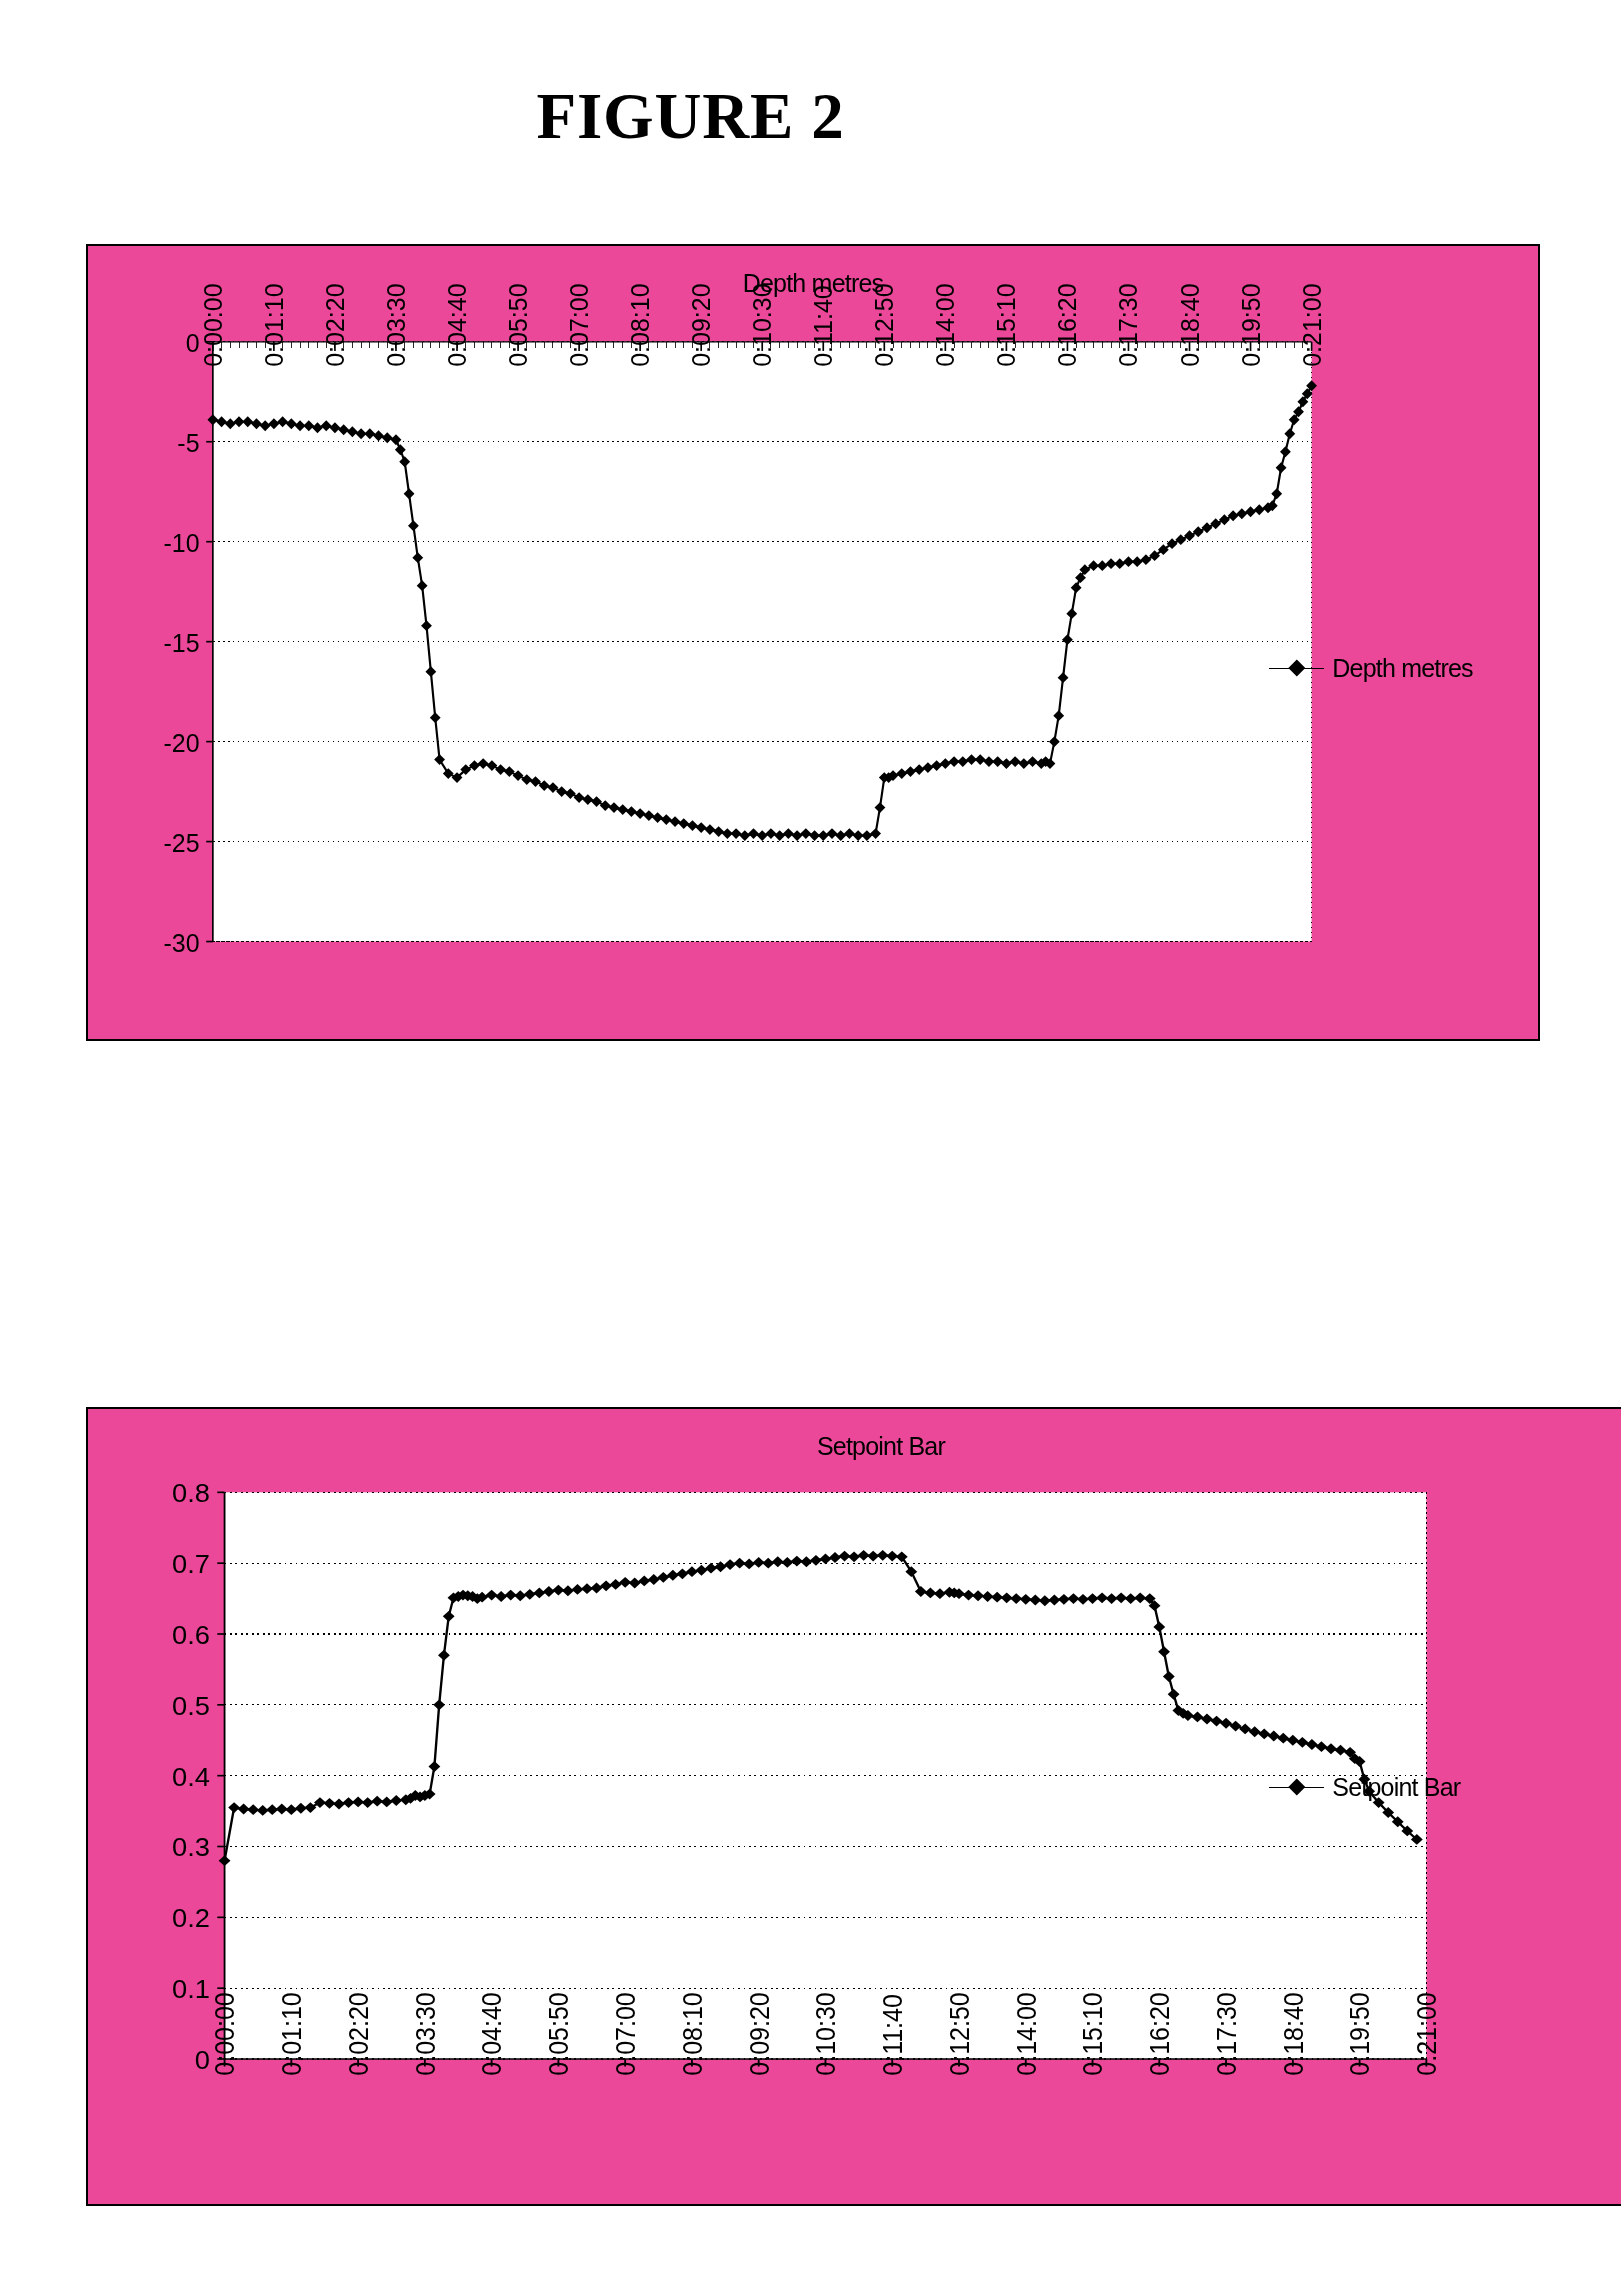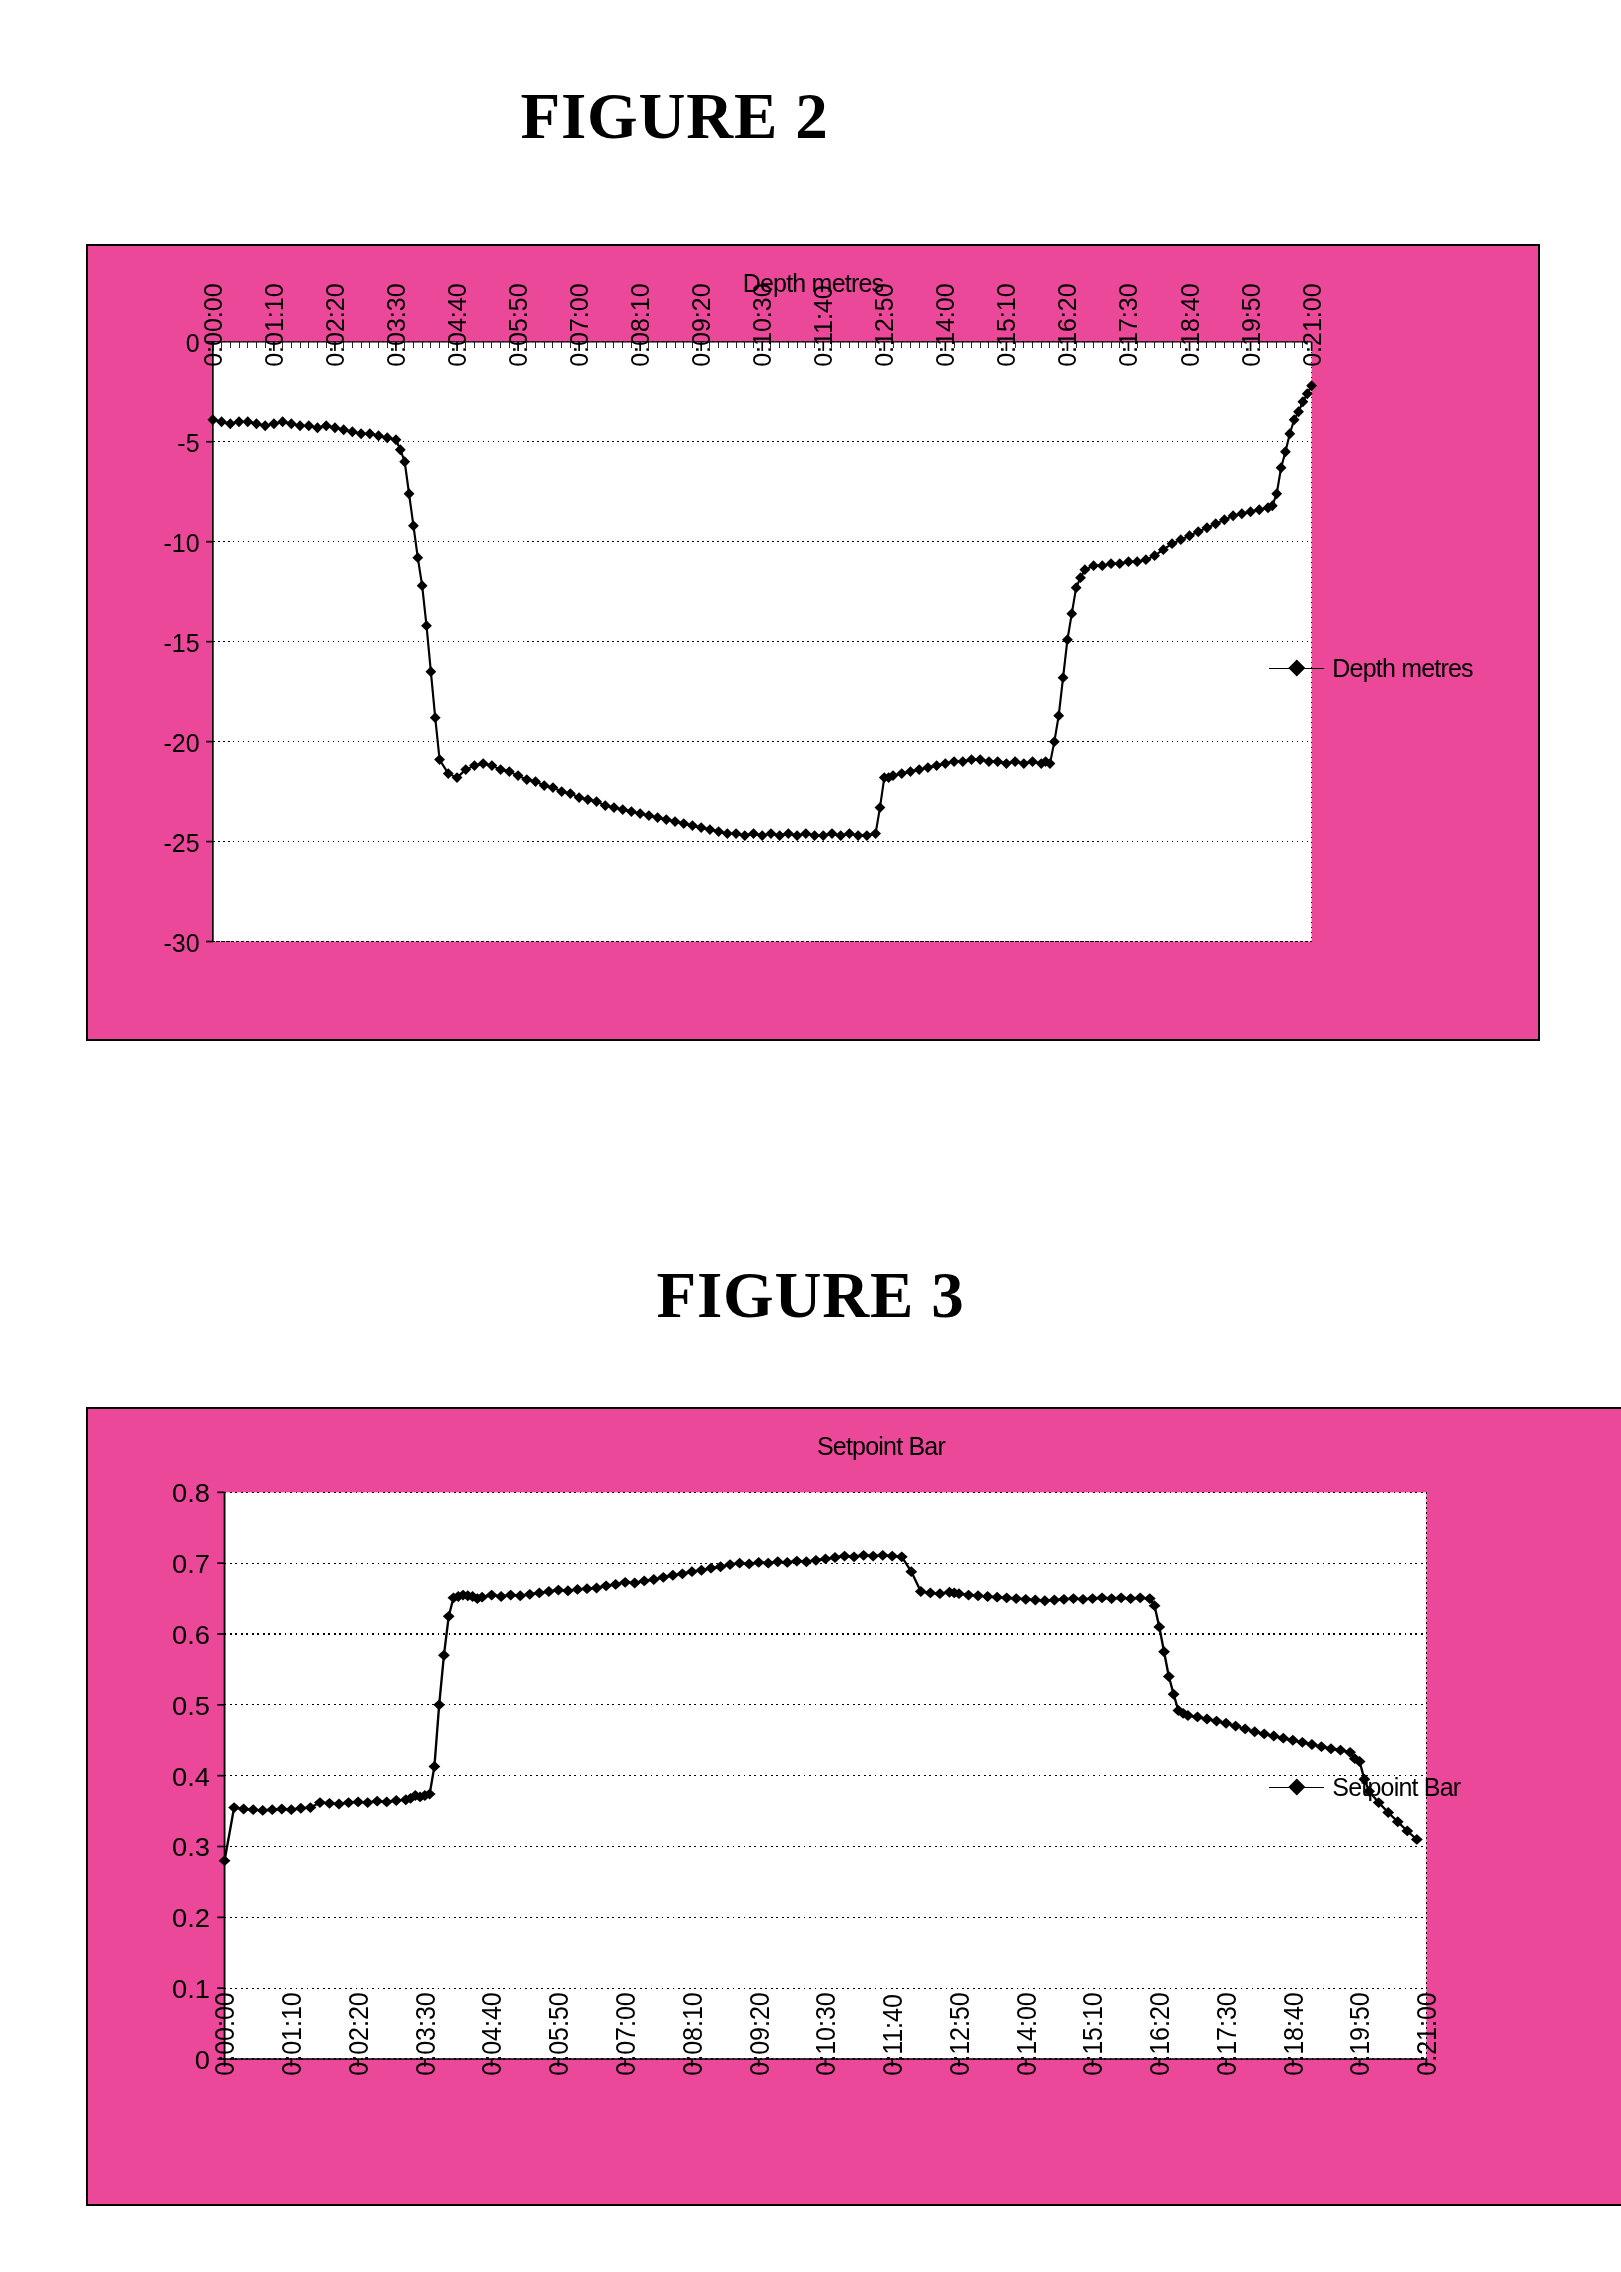--- a/index.html
+++ b/index.html
@@ -23,21 +23,21 @@
   }
 
   .fig-title {
     font-family: "Liberation Serif", serif;
     font-weight: bold;
     font-size: 65px;
     text-align: center;
     letter-spacing: 0.8px;
     line-height: 1;
   }
-  #figure2-title { position: absolute; left: 0; top: 40px; width: 1349px; }
+  #figure2-title { position: absolute; left: 16px; top: 40px; width: 1349px; }
   #figure3-title { position: absolute; left: 0; top: 1219px; width: 1621px; }
 
   .chart-frame {
     position: absolute;
     border: 2.5px solid #000000;
     background: #ec4899;
     box-sizing: border-box;
   }
   #chart-figure2 { left: 86px; top: 244px; width: 1454px; height: 797px; }
   #chart-figure3 { left: 86px; top: 1407px; width: 1590px; height: 799px; }
@@ -440,21 +440,20 @@
       </svg>
     <div class="legend-box" id="legend-figure2" style="left:1181px; top:408px;">
       <span class="legend-swatch">
         <span class="lg-line"></span>
           <span class="lg-diamond"></span>
       </span>
       <span>Depth metres</span>
     </div>
   </div>
 
-  <h1 class="fig-title" id="figure3-title">FIGURE 3</h1>
 
   <div class="chart-frame" id="chart-figure3">
     <div class="chart-title">Setpoint Bar</div>
     <svg class="plot-svg" id="svg-figure3" viewBox="0 0 1742 954" preserveAspectRatio="none">
         <rect x="150" y="100" width="1320" height="680" fill="#ffffff"></rect>
         <line x1="150" y1="100" x2="1470" y2="100" stroke="#000000" stroke-width="1.3" stroke-dasharray="2,4" shape-rendering="crispEdges"></line>
         <line x1="150" y1="185.0000000000001" x2="1470" y2="185.0000000000001" stroke="#000000" stroke-width="1.3" stroke-dasharray="2,4" shape-rendering="crispEdges"></line>
         <line x1="150" y1="270.00000000000006" x2="1470" y2="270.00000000000006" stroke="#000000" stroke-width="1.3" stroke-dasharray="2,4" shape-rendering="crispEdges"></line>
         <line x1="150" y1="355" x2="1470" y2="355" stroke="#000000" stroke-width="1.3" stroke-dasharray="2,4" shape-rendering="crispEdges"></line>
         <line x1="150" y1="440" x2="1470" y2="440" stroke="#000000" stroke-width="1.3" stroke-dasharray="2,4" shape-rendering="crispEdges"></line>

